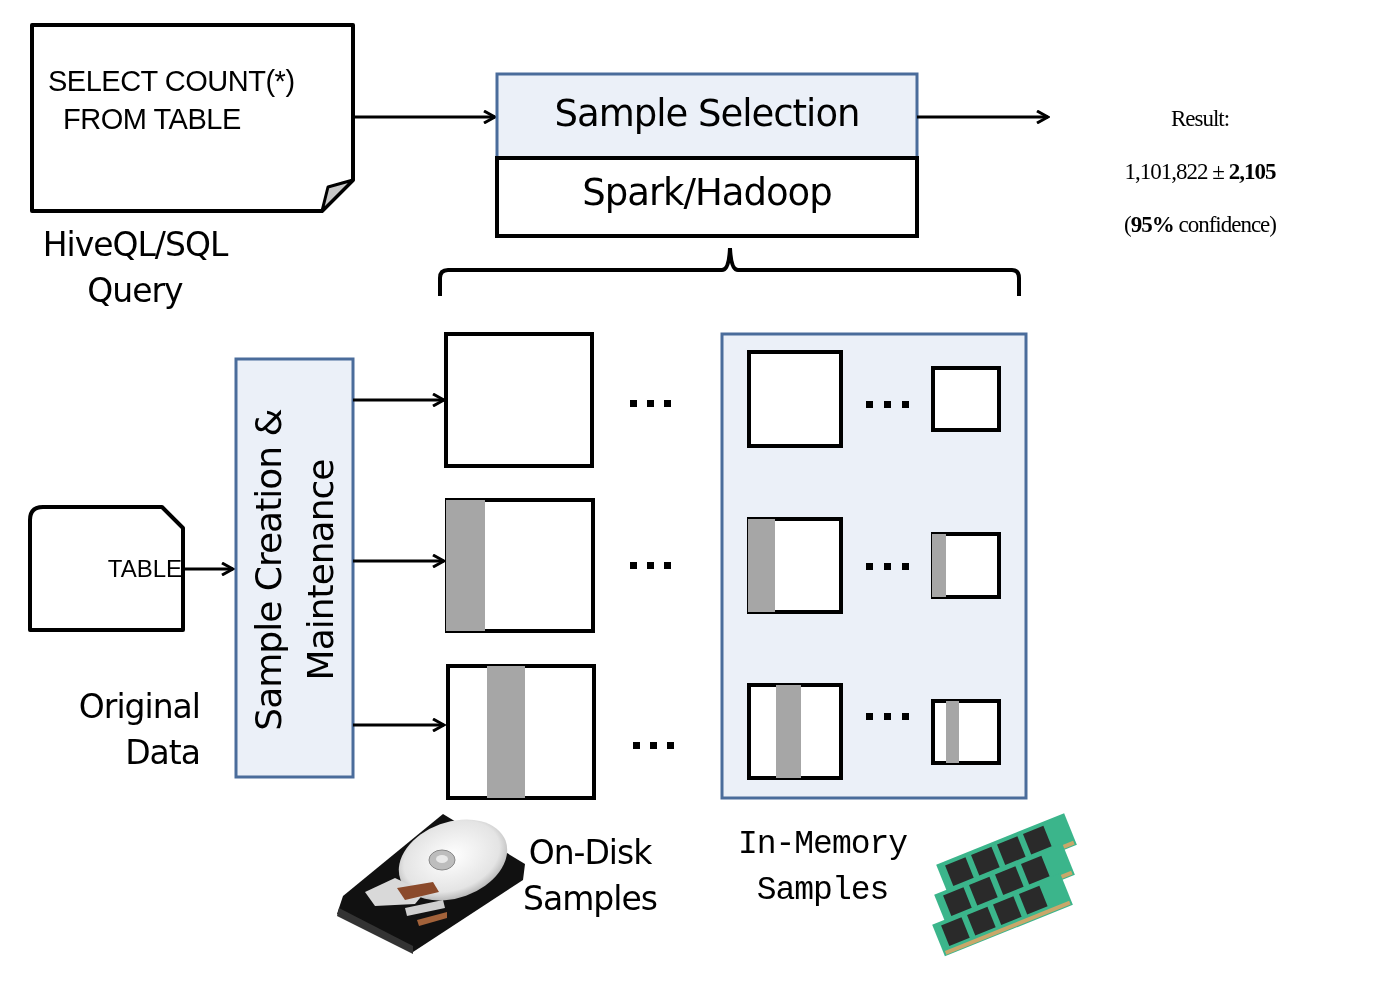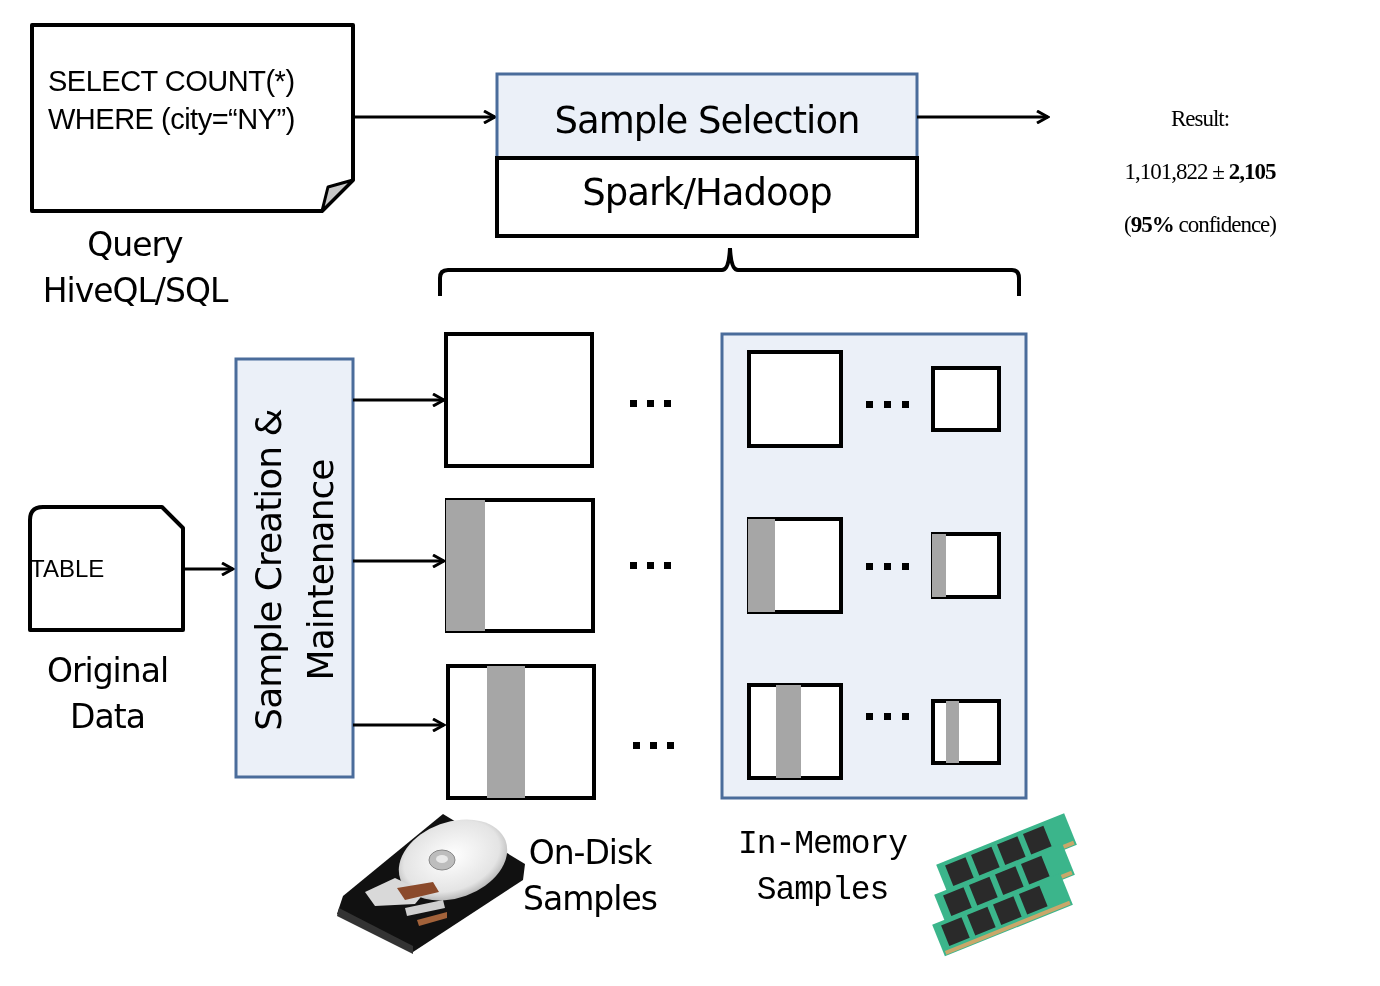--- a/index.html
+++ b/index.html
@@ -19,21 +19,21 @@
   .box-title { position:absolute; display:flex; align-items:center; justify-content:center;
                font-family:"DejaVu Sans", sans-serif; font-size:37px; letter-spacing:-1px; }
 
   .result { position:absolute; left:1030px; top:92px; width:340px; text-align:center;
             font-family:Liberation Serif, serif; font-size:23px; line-height:53px; letter-spacing:-1px; }
 
   .vert-label { position:absolute; left:240px; top:365px; width:110px; height:410px; }
   .vert-inner { position:absolute; left:50%; top:50%; width:410px; transform:translate(-50%,-50%) rotate(-90deg);
                 text-align:center; font-family:"DejaVu Sans", sans-serif; font-size:36px; line-height:52px; letter-spacing:-1px; }
 
-  .table-text { position:absolute; left:30px; top:555px; width:152px; text-align:left;
+  .table-text { position:absolute; left:30px; top:555px; width:152px; text-align:right;
                 font-family:"Liberation Sans", sans-serif; font-size:24px; }
 </style>
 </head>
 <body>
 
 <svg class="layer" width="1380" height="986" viewBox="0 0 1380 986">
   <defs>
     <marker id="arr" markerWidth="14" markerHeight="14" refX="12" refY="7" orient="auto" markerUnits="userSpaceOnUse">
       <path d="M1,1 L12,7 L1,13" fill="none" stroke="#000" stroke-width="3"></path>
     </marker>
@@ -169,40 +169,40 @@
         <rect x="42" y="32" width="22" height="22" fill="#2a2a2a"></rect>
       <rect x="70" y="32" width="22" height="22" fill="#2a2a2a"></rect>
         <rect x="98" y="32" width="22" height="22" fill="#2a2a2a"></rect>
       <rect x="8" y="57" width="134" height="4" fill="#c9a76a"></rect>
     </g>
   </g>
 </svg>
 
 <div class="query-text">
   <div>SELECT COUNT(*)</div>
-  <div>WHERE (city=“NY”)</div>
+  <div>  FROM TABLE</div>
 </div>
 
 <div class="label" style="left:20px; top:222px; width:230px;">
+  <div>HiveQL/SQL</div>
   <div>Query</div>
-  <div>HiveQL/SQL</div>
-</div>
-
-<div class="box-title" style="left:497px; top:78px; width:420px; height:84px;">Sample Selection</div>
+</div>
+
+<div class="box-title" style="left:497px; top:71px; width:420px; height:84px;">Sample Selection</div>
 <div class="box-title" style="left:497px; top:160px; width:420px; height:64px;">Spark/Hadoop</div>
 
 <div class="result">
   <div>Result:</div>
   <div><span>1,101,822</span> <span>±</span> <span class="bold">2,105</span></div>
   <div><span>(</span><span class="bold">95%</span><span> confidence)</span></div>
 </div>
 
 <div class="table-text">TABLE</div>
 
-<div class="label" style="left:15px; top:648px; width:185px;">
+<div class="label" style="left:15px; top:684px; width:185px;text-align:right;">
   <div>Original</div>
   <div>Data</div>
 </div>
 
 <div class="vert-label">
   <div class="vert-inner">
     <div>Sample Creation &amp;</div>
     <div>Maintenance</div>
   </div>
 </div>

